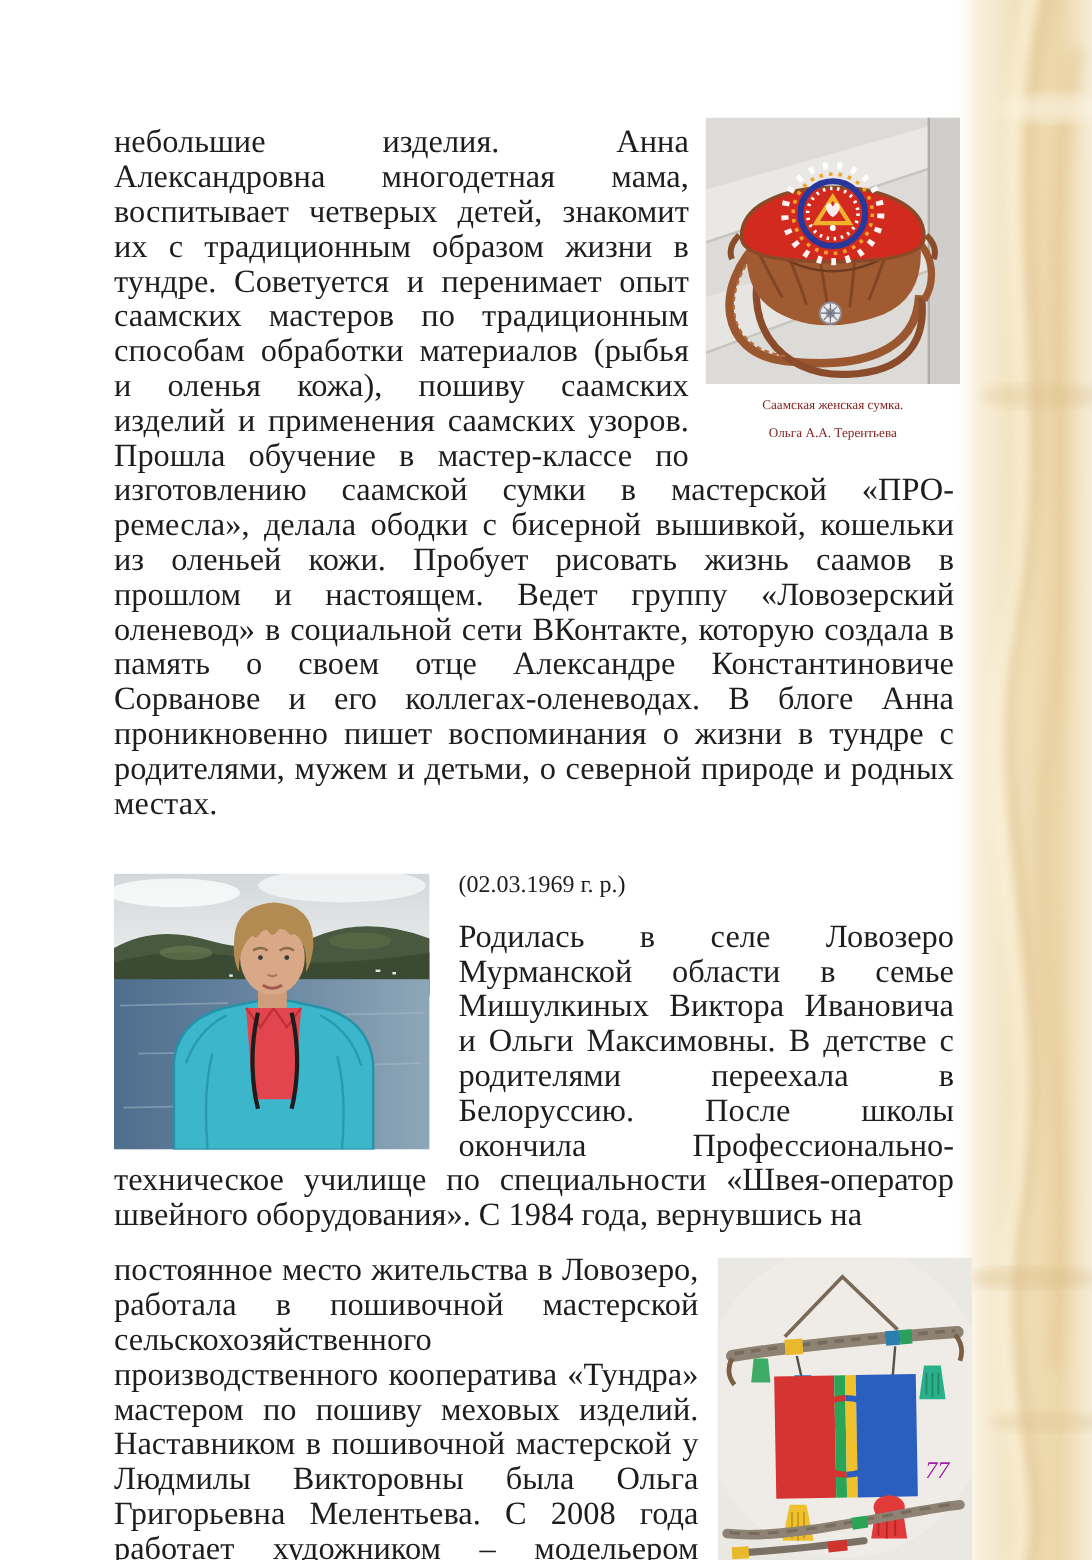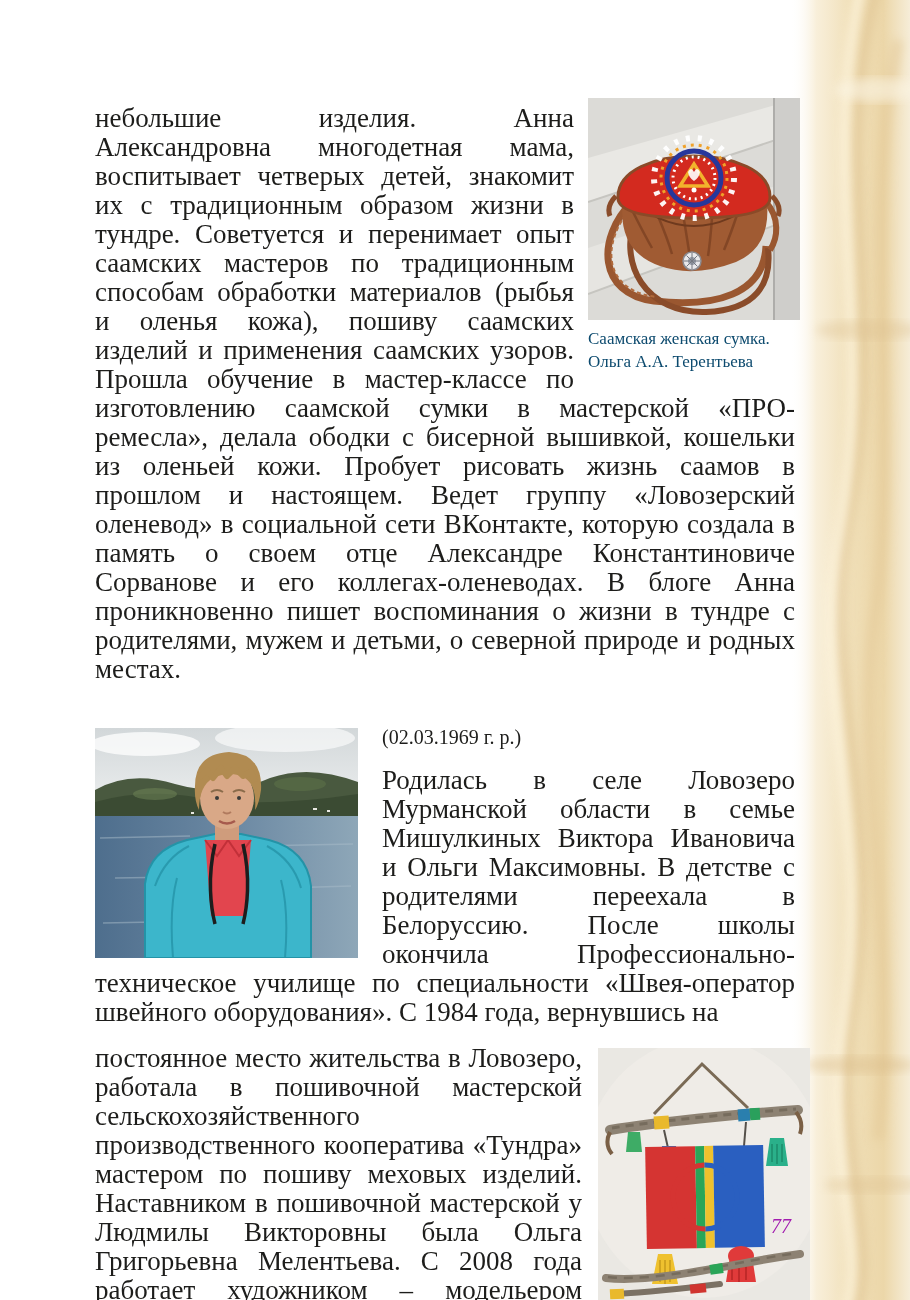--- a/index.html
+++ b/index.html
@@ -9,21 +9,21 @@
   }
   .edge-band{position:absolute;top:0;right:0;width:120px;height:1300px;z-index:1;}
   .content{position:absolute;left:95px;top:104px;width:700px;z-index:2;}
   .bodytext{font-size:27px;line-height:29px;text-align:justify;}
   p{margin:0;}
   figure{margin:0;}
   .fig-bag{float:right;width:212px;margin:-6px -5px 6px 14px;}
   .fig-portrait{float:left;width:263px;margin:5px 24px 8px 0;}
   .fig-panel{float:right;width:212px;margin:4px -15px 8px 16px;}
   .photo-frame{display:block;width:100%;}
-  figcaption{font-size:17px;line-height:23px;margin-top:7px;color:#0c4a6e;}
+  figcaption{font-size:11px;line-height:23px;text-align:center;margin-top:7px;color:#7f1d1d;}
   .section2{margin-top:39px;}
   .name-heading{font-size:21.5px;line-height:29px;font-weight:bold;margin:0;color:#151513;}
   .birth-line{font-size:20px;line-height:28px;margin:2px 0 15px 16px;}
   .block-b{clear:both;padding-top:17px;}
   .pagenum{position:absolute;left:771px;top:1215px;font-size:20px;font-style:italic;z-index:2;color:#a21caf;}
 </style>
 </head>
 <body>
 
 <div class="page">

